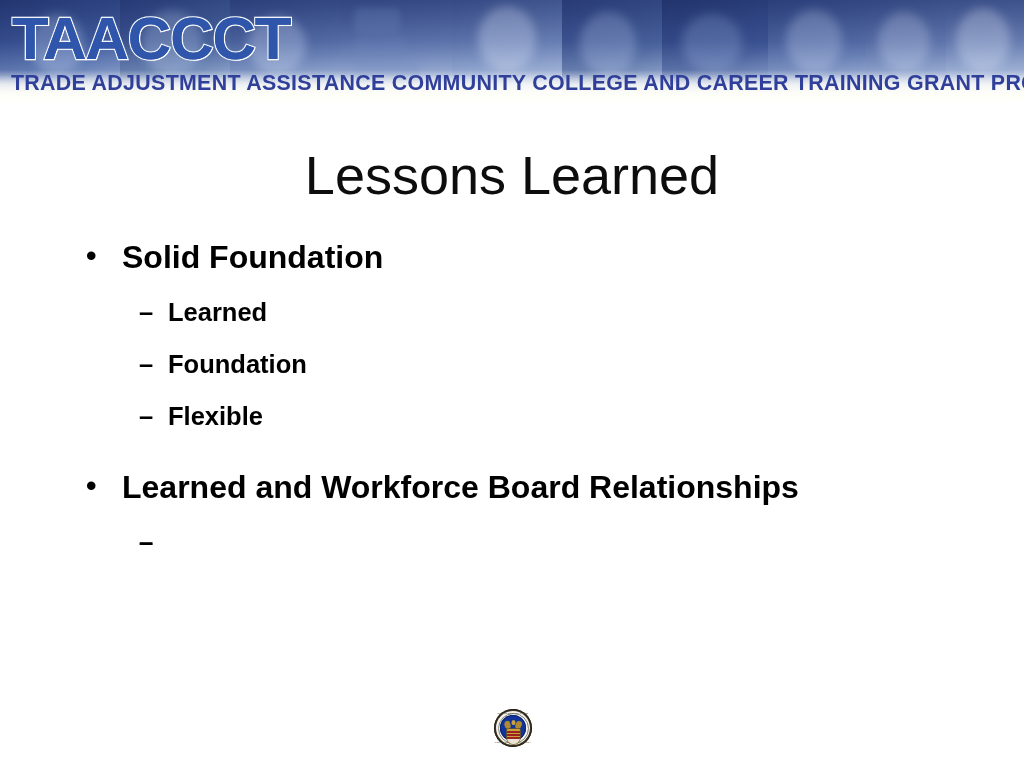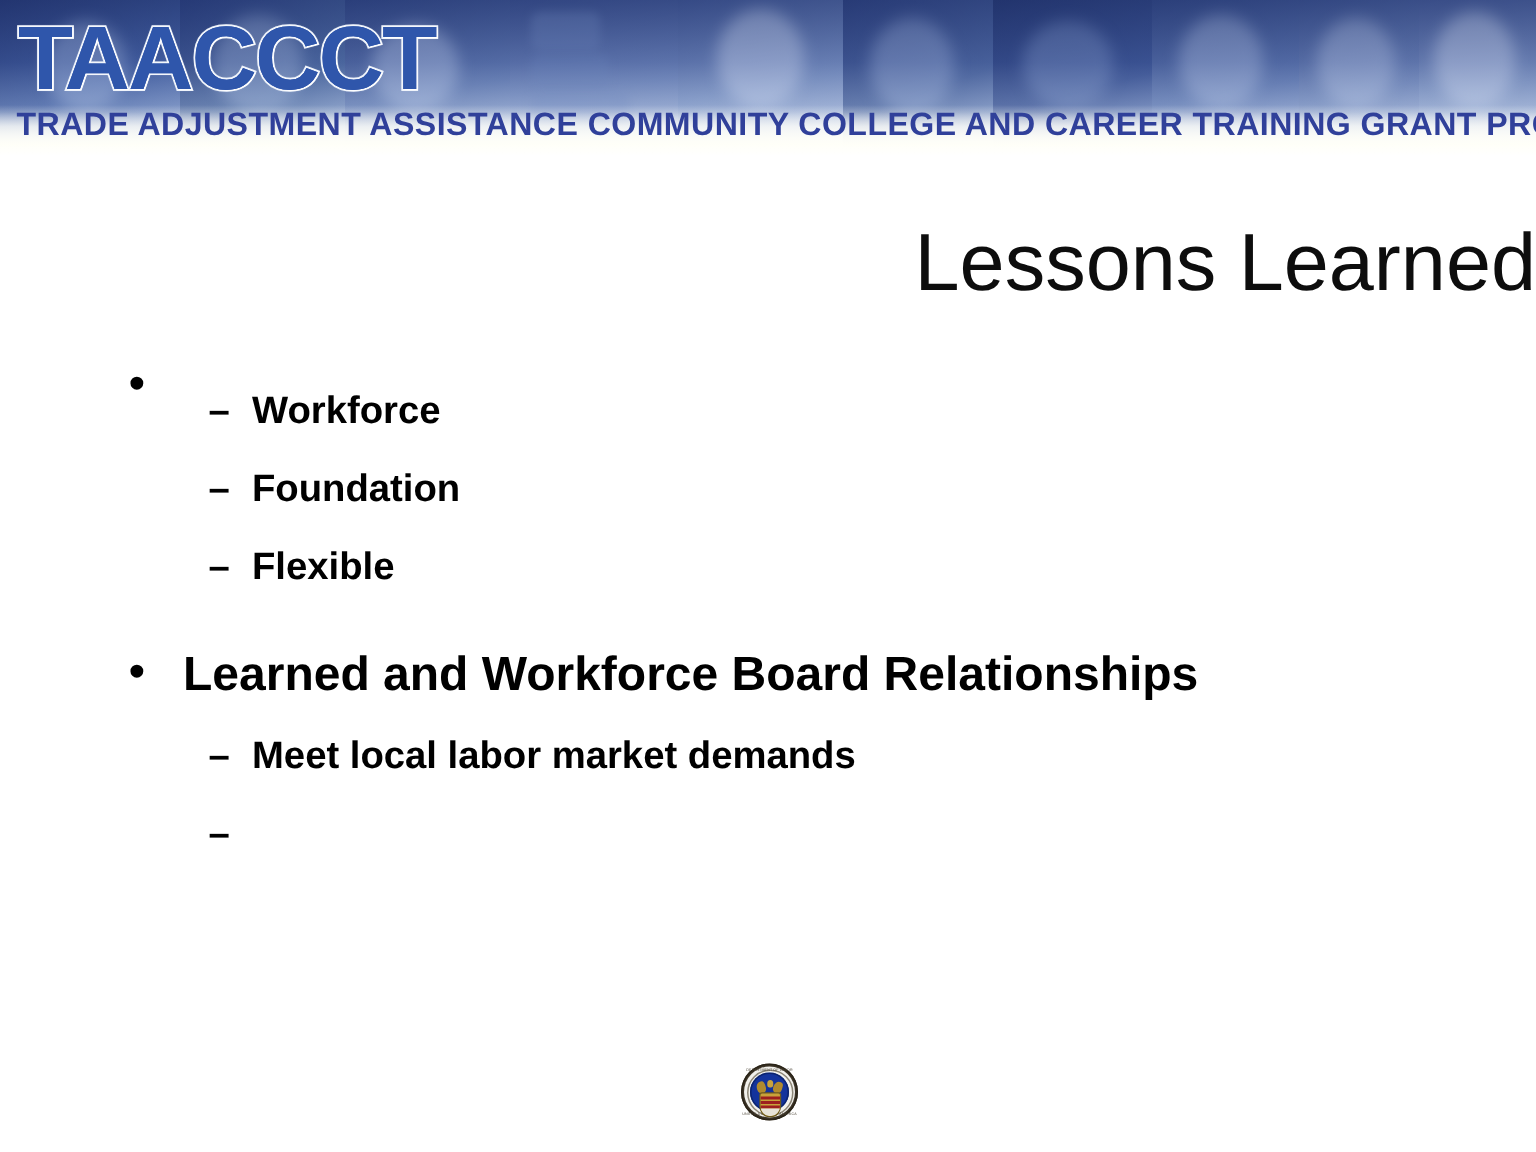--- a/index.html
+++ b/index.html
@@ -121,21 +121,21 @@
     transform: scaleX(0.995);
     transform-origin: left center;
   }
 
   
   #title {
     position: absolute;
     left: 0;
     top: 144px;
     width: 1024px;
-    text-align: right;
+    text-align: center;
     font-family: "Liberation Sans", sans-serif;
     font-weight: normal;
     font-size: 54px;
     line-height: 62px;
     color: #0d0d0d;
   }
 
   
   #body {
     position: absolute;
@@ -333,43 +333,43 @@
 
     <div id="banner-subtitle">TRADE ADJUSTMENT ASSISTANCE COMMUNITY COLLEGE AND CAREER TRAINING GRANT PROGRAM</div>
   </div>
 
   <div id="title">Lessons Learned</div>
 
   <div id="body">
 
     <div class="lvl1">
       <span class="marker">•</span>
+      <span>Solid Foundation</span>
     </div>
     <div class="lvl2">
       <span class="marker">–</span>
-      <span>Workforce</span>
+      <span>Learned</span>
     </div>
     <div class="lvl2">
       <span class="marker">–</span>
       <span>Foundation</span>
     </div>
     <div class="lvl2">
       <span class="marker">–</span>
       <span>Flexible</span>
     </div>
 
     <div class="group-gap"></div>
 
     <div class="lvl1">
       <span class="marker">•</span>
       <span>Learned and Workforce Board Relationships</span>
     </div>
     <div class="lvl2">
       <span class="marker">–</span>
-      <span>Meet local labor market demands</span>
     </div>
     <div class="lvl2" style="max-width:700px">
       <span class="marker">–</span>
     </div>
   </div>
 
   <div id="seal">
     <div class="seal-outer"></div>
     <div class="seal-ring"></div>
     <div class="seal-ring2"></div>

